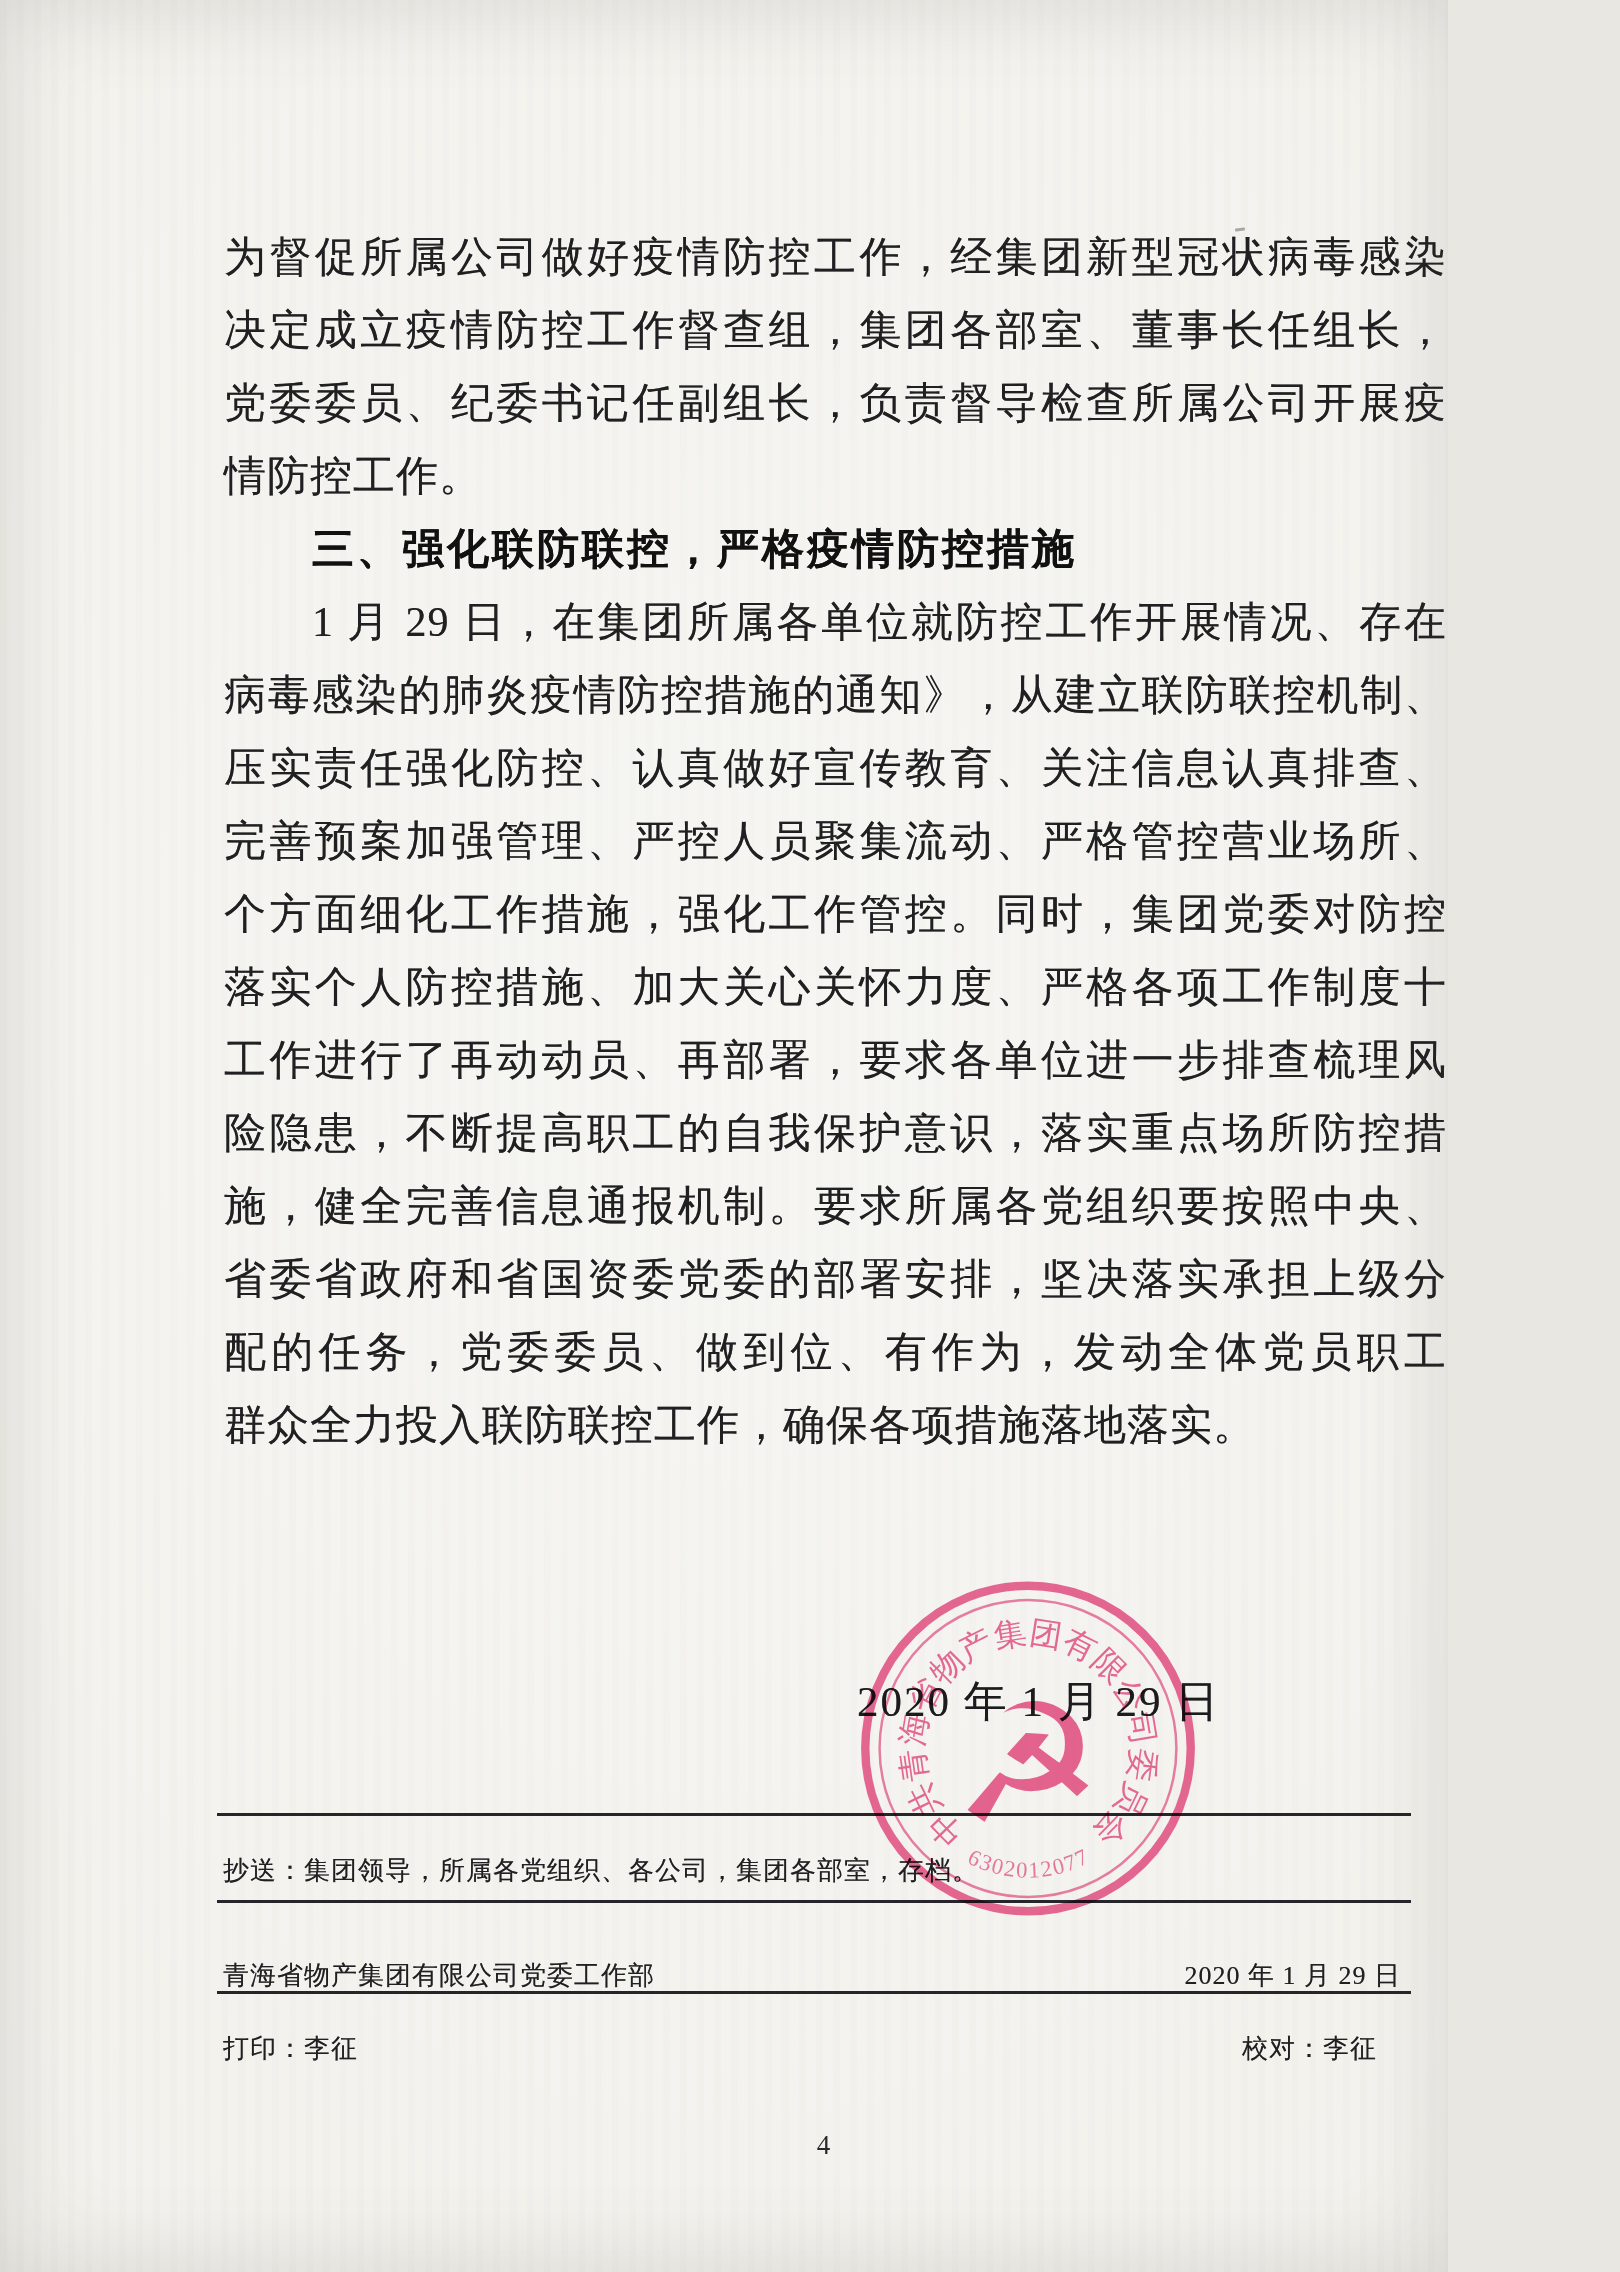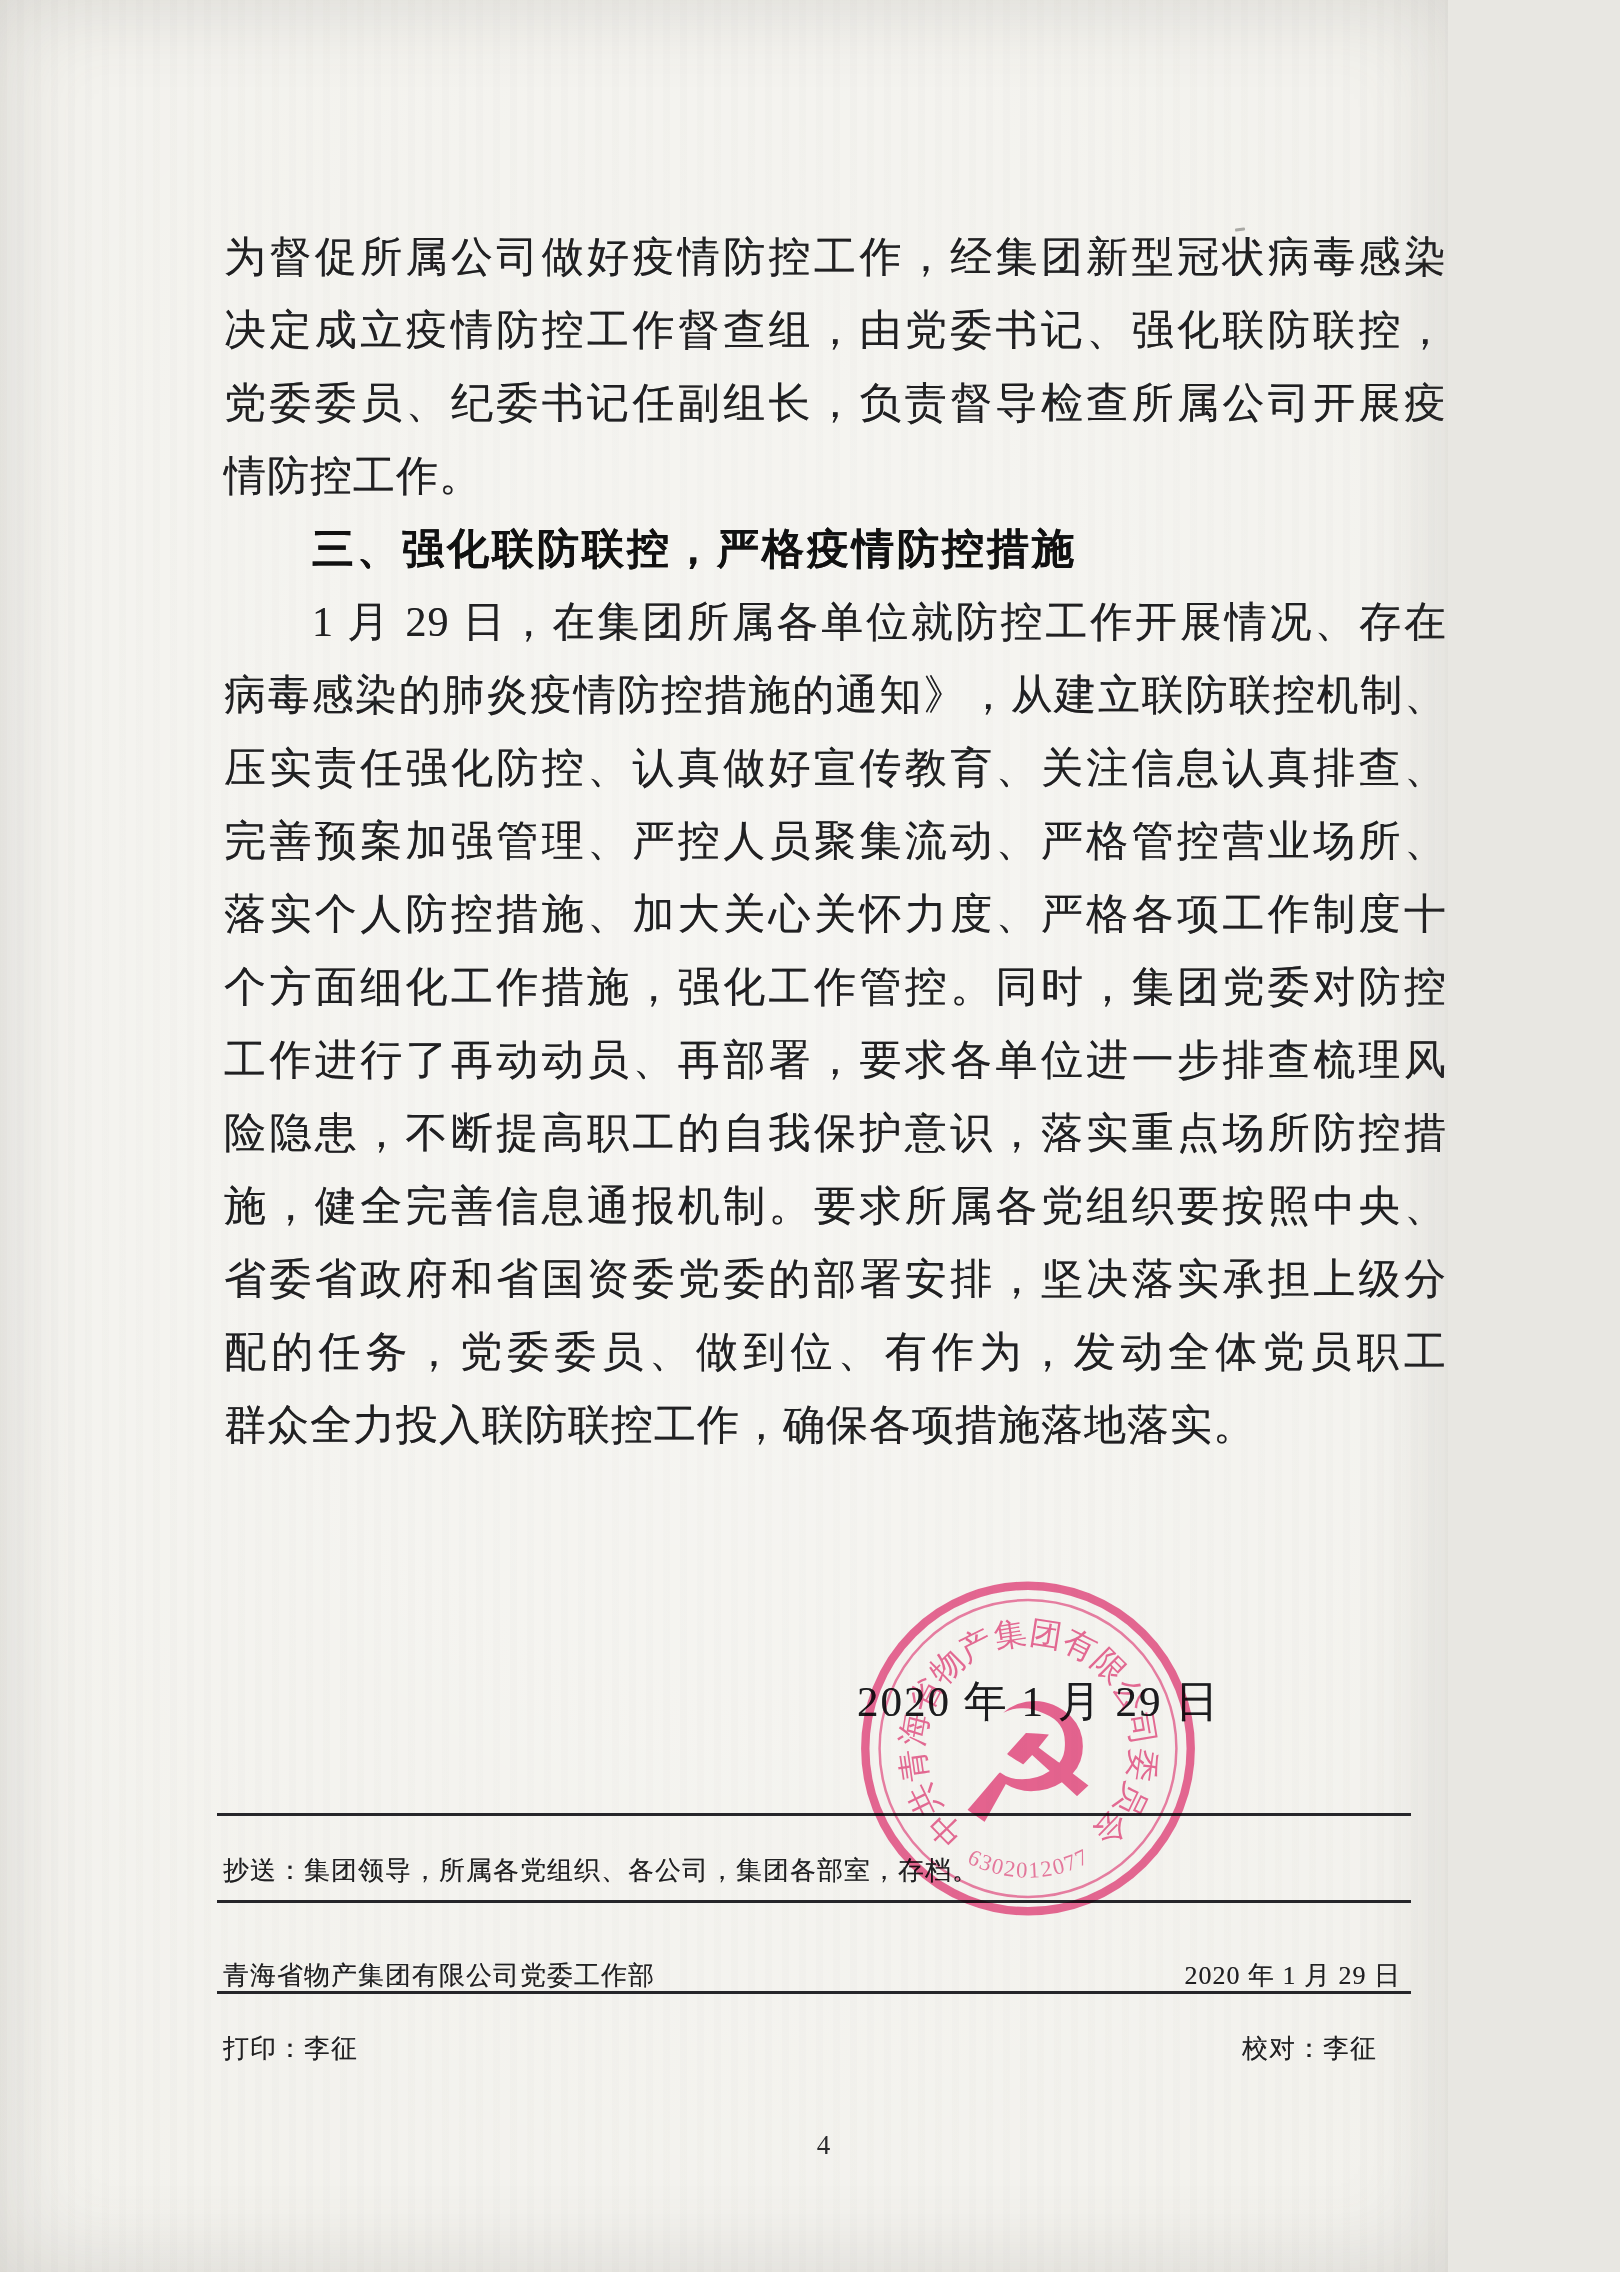--- a/index.html
+++ b/index.html
@@ -74,30 +74,30 @@
     background:#6b6b68;opacity:.55;border-radius:1px;transform:rotate(-8deg);
   }
 </style>
 </head>
 <body>
 
 <div class="page">
 
   <div class="body-block">
     <div class="line fill">为督促所属公司做好疫情防控工作，经集团新型冠状病毒感染</div>
-    <div class="line fill">决定成立疫情防控工作督查组，由党委书记、强化联防联控，</div>
+    <div class="line fill">决定成立疫情防控工作督查组，集团各部室、董事长任组长，</div>
     <div class="line fill">党委委员、纪委书记任副组长，负责督导检查所属公司开展疫</div>
     <div class="line">情防控工作。</div>
     <div class="line heading indent">三、强化联防联控，严格疫情防控措施</div>
     <div class="line fill indent">1 月 29 日，在集团所属各单位就防控工作开展情况、存在</div>
     <div class="line fill">病毒感染的肺炎疫情防控措施的通知》，从建立联防联控机制、</div>
     <div class="line fill">压实责任强化防控、认真做好宣传教育、关注信息认真排查、</div>
     <div class="line fill">完善预案加强管理、严控人员聚集流动、严格管控营业场所、</div>
+    <div class="line fill">个方面细化工作措施，强化工作管控。同时，集团党委对防控</div>
     <div class="line fill">落实个人防控措施、加大关心关怀力度、严格各项工作制度十</div>
-    <div class="line fill">个方面细化工作措施，强化工作管控。同时，集团党委对防控</div>
     <div class="line fill">工作进行了再动动员、再部署，要求各单位进一步排查梳理风</div>
     <div class="line fill">险隐患，不断提高职工的自我保护意识，落实重点场所防控措</div>
     <div class="line fill">施，健全完善信息通报机制。要求所属各党组织要按照中央、</div>
     <div class="line fill">省委省政府和省国资委党委的部署安排，坚决落实承担上级分</div>
     <div class="line fill">配的任务，党委委员、做到位、有作为，发动全体党员职工</div>
     <div class="line">群众全力投入联防联控工作，确保各项措施落地落实。</div>
   </div>
 
   <div class="speck"></div>
 

